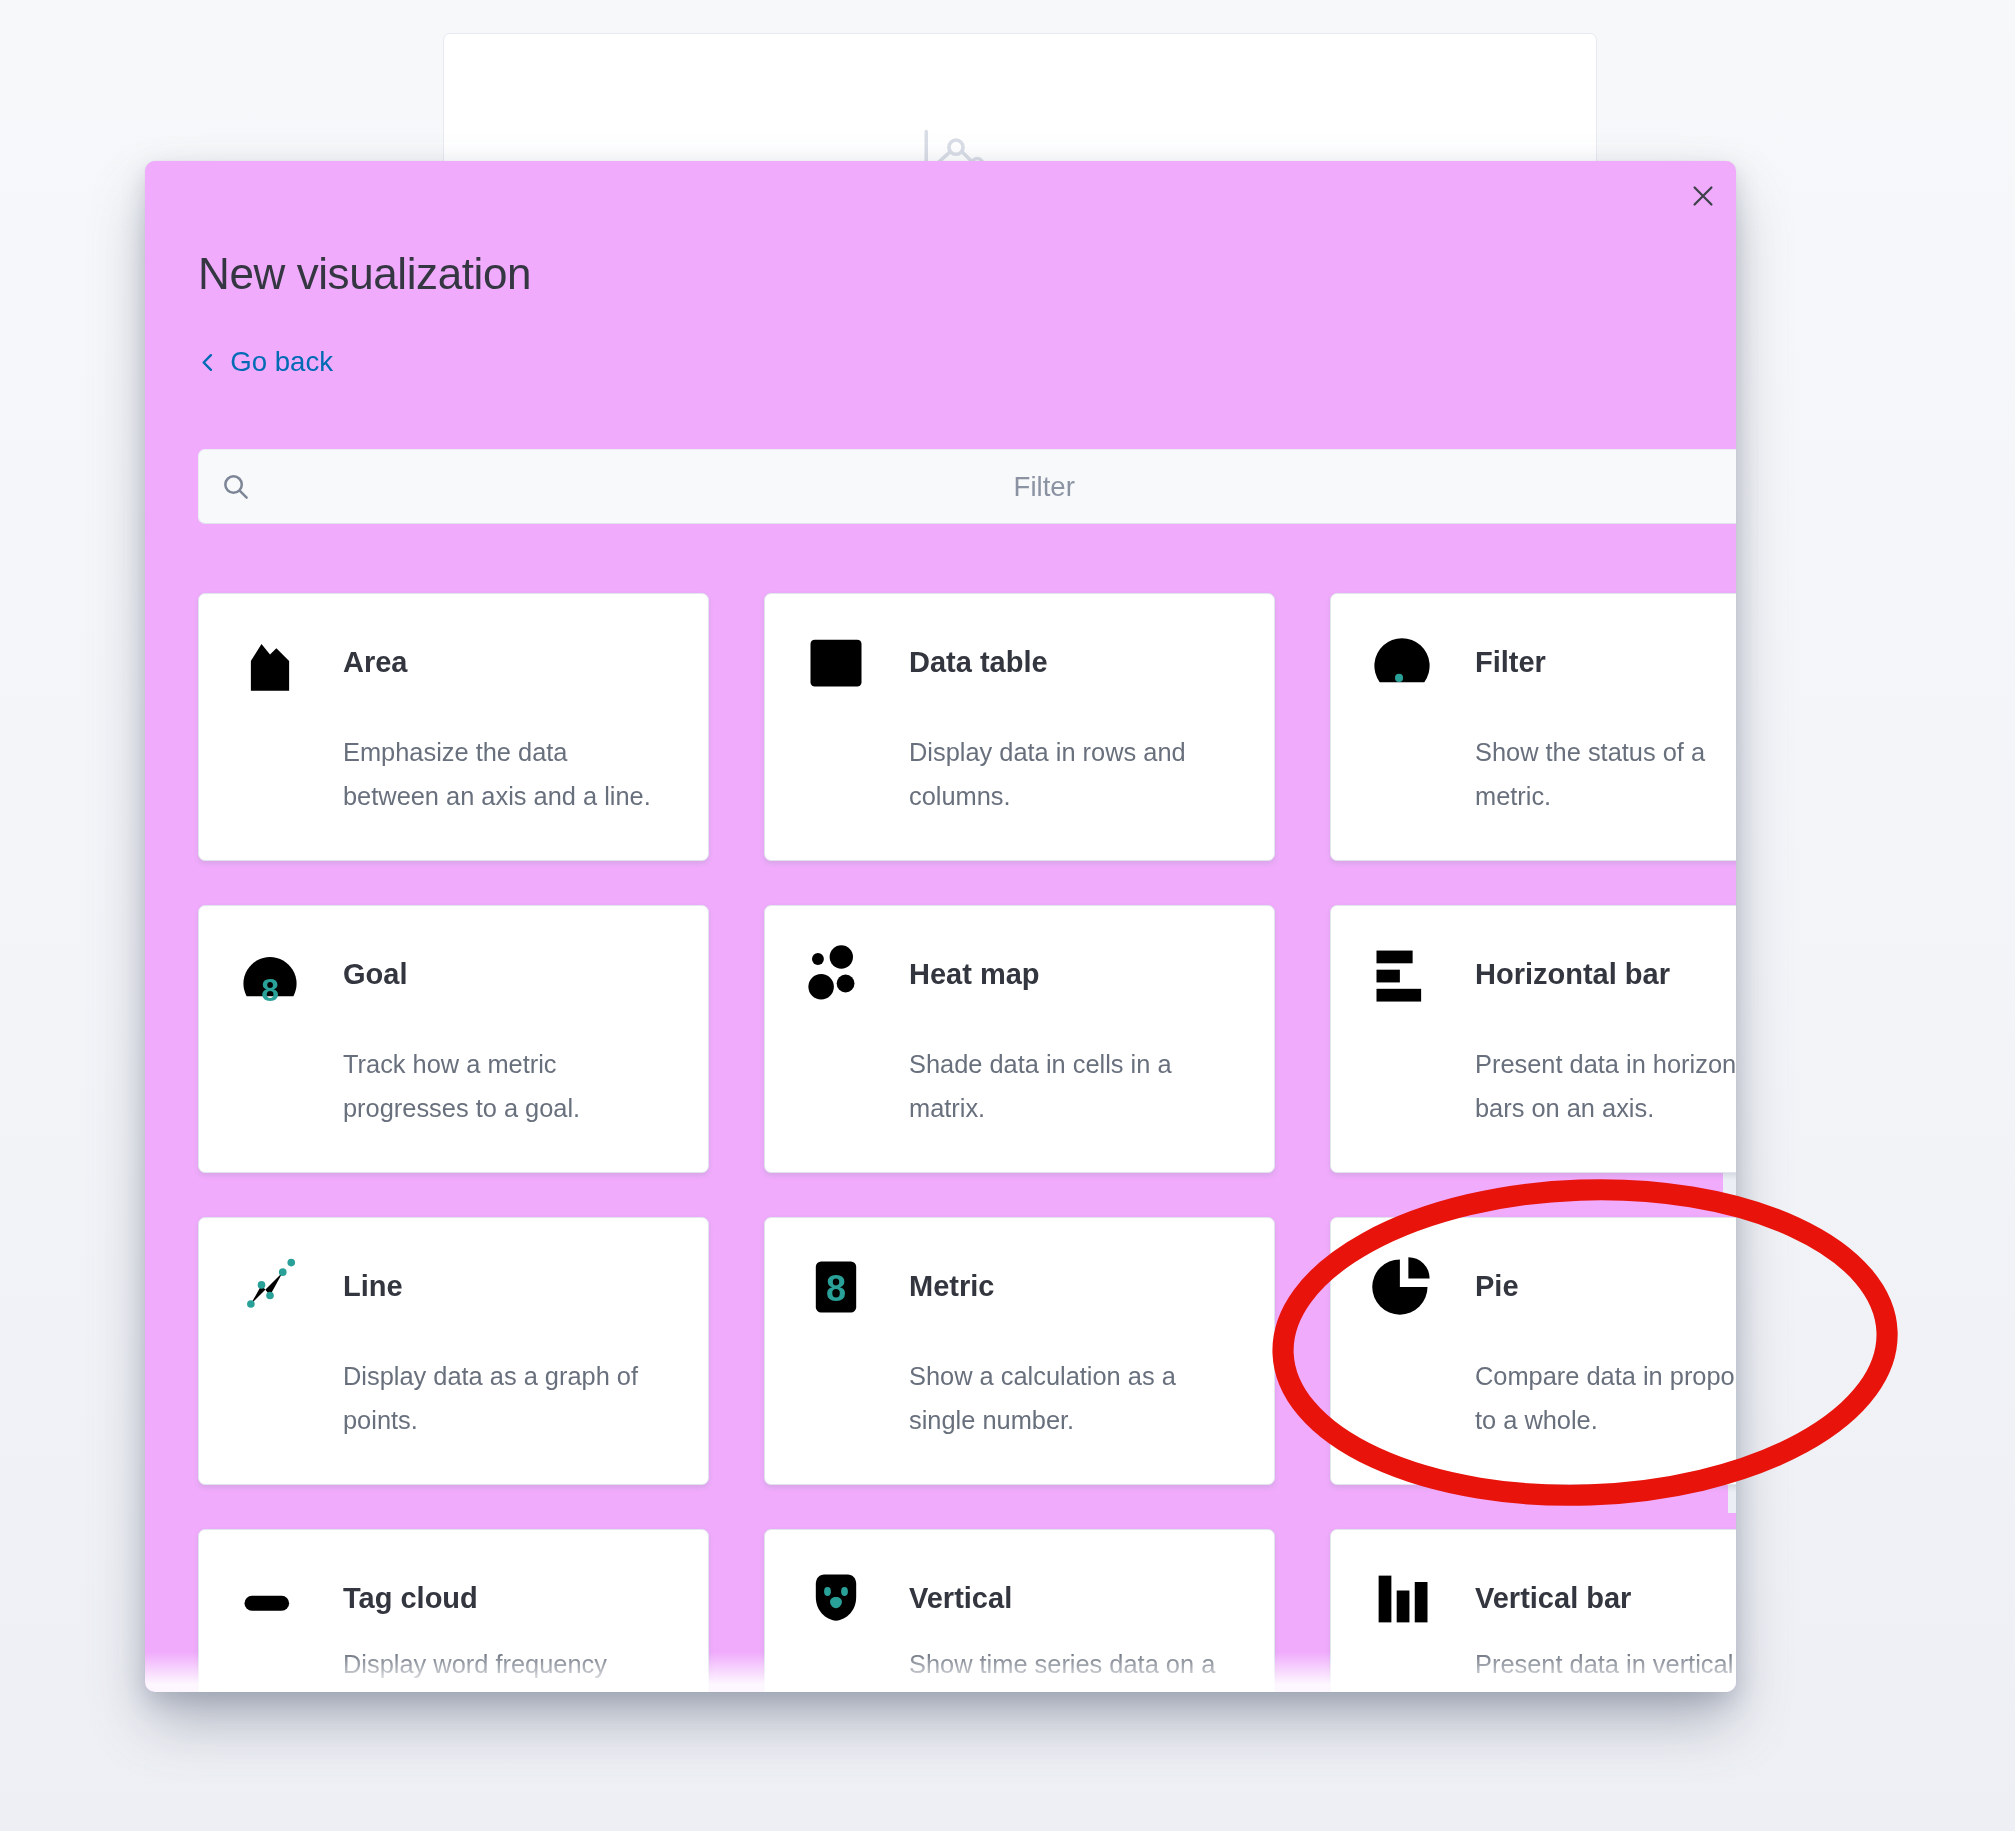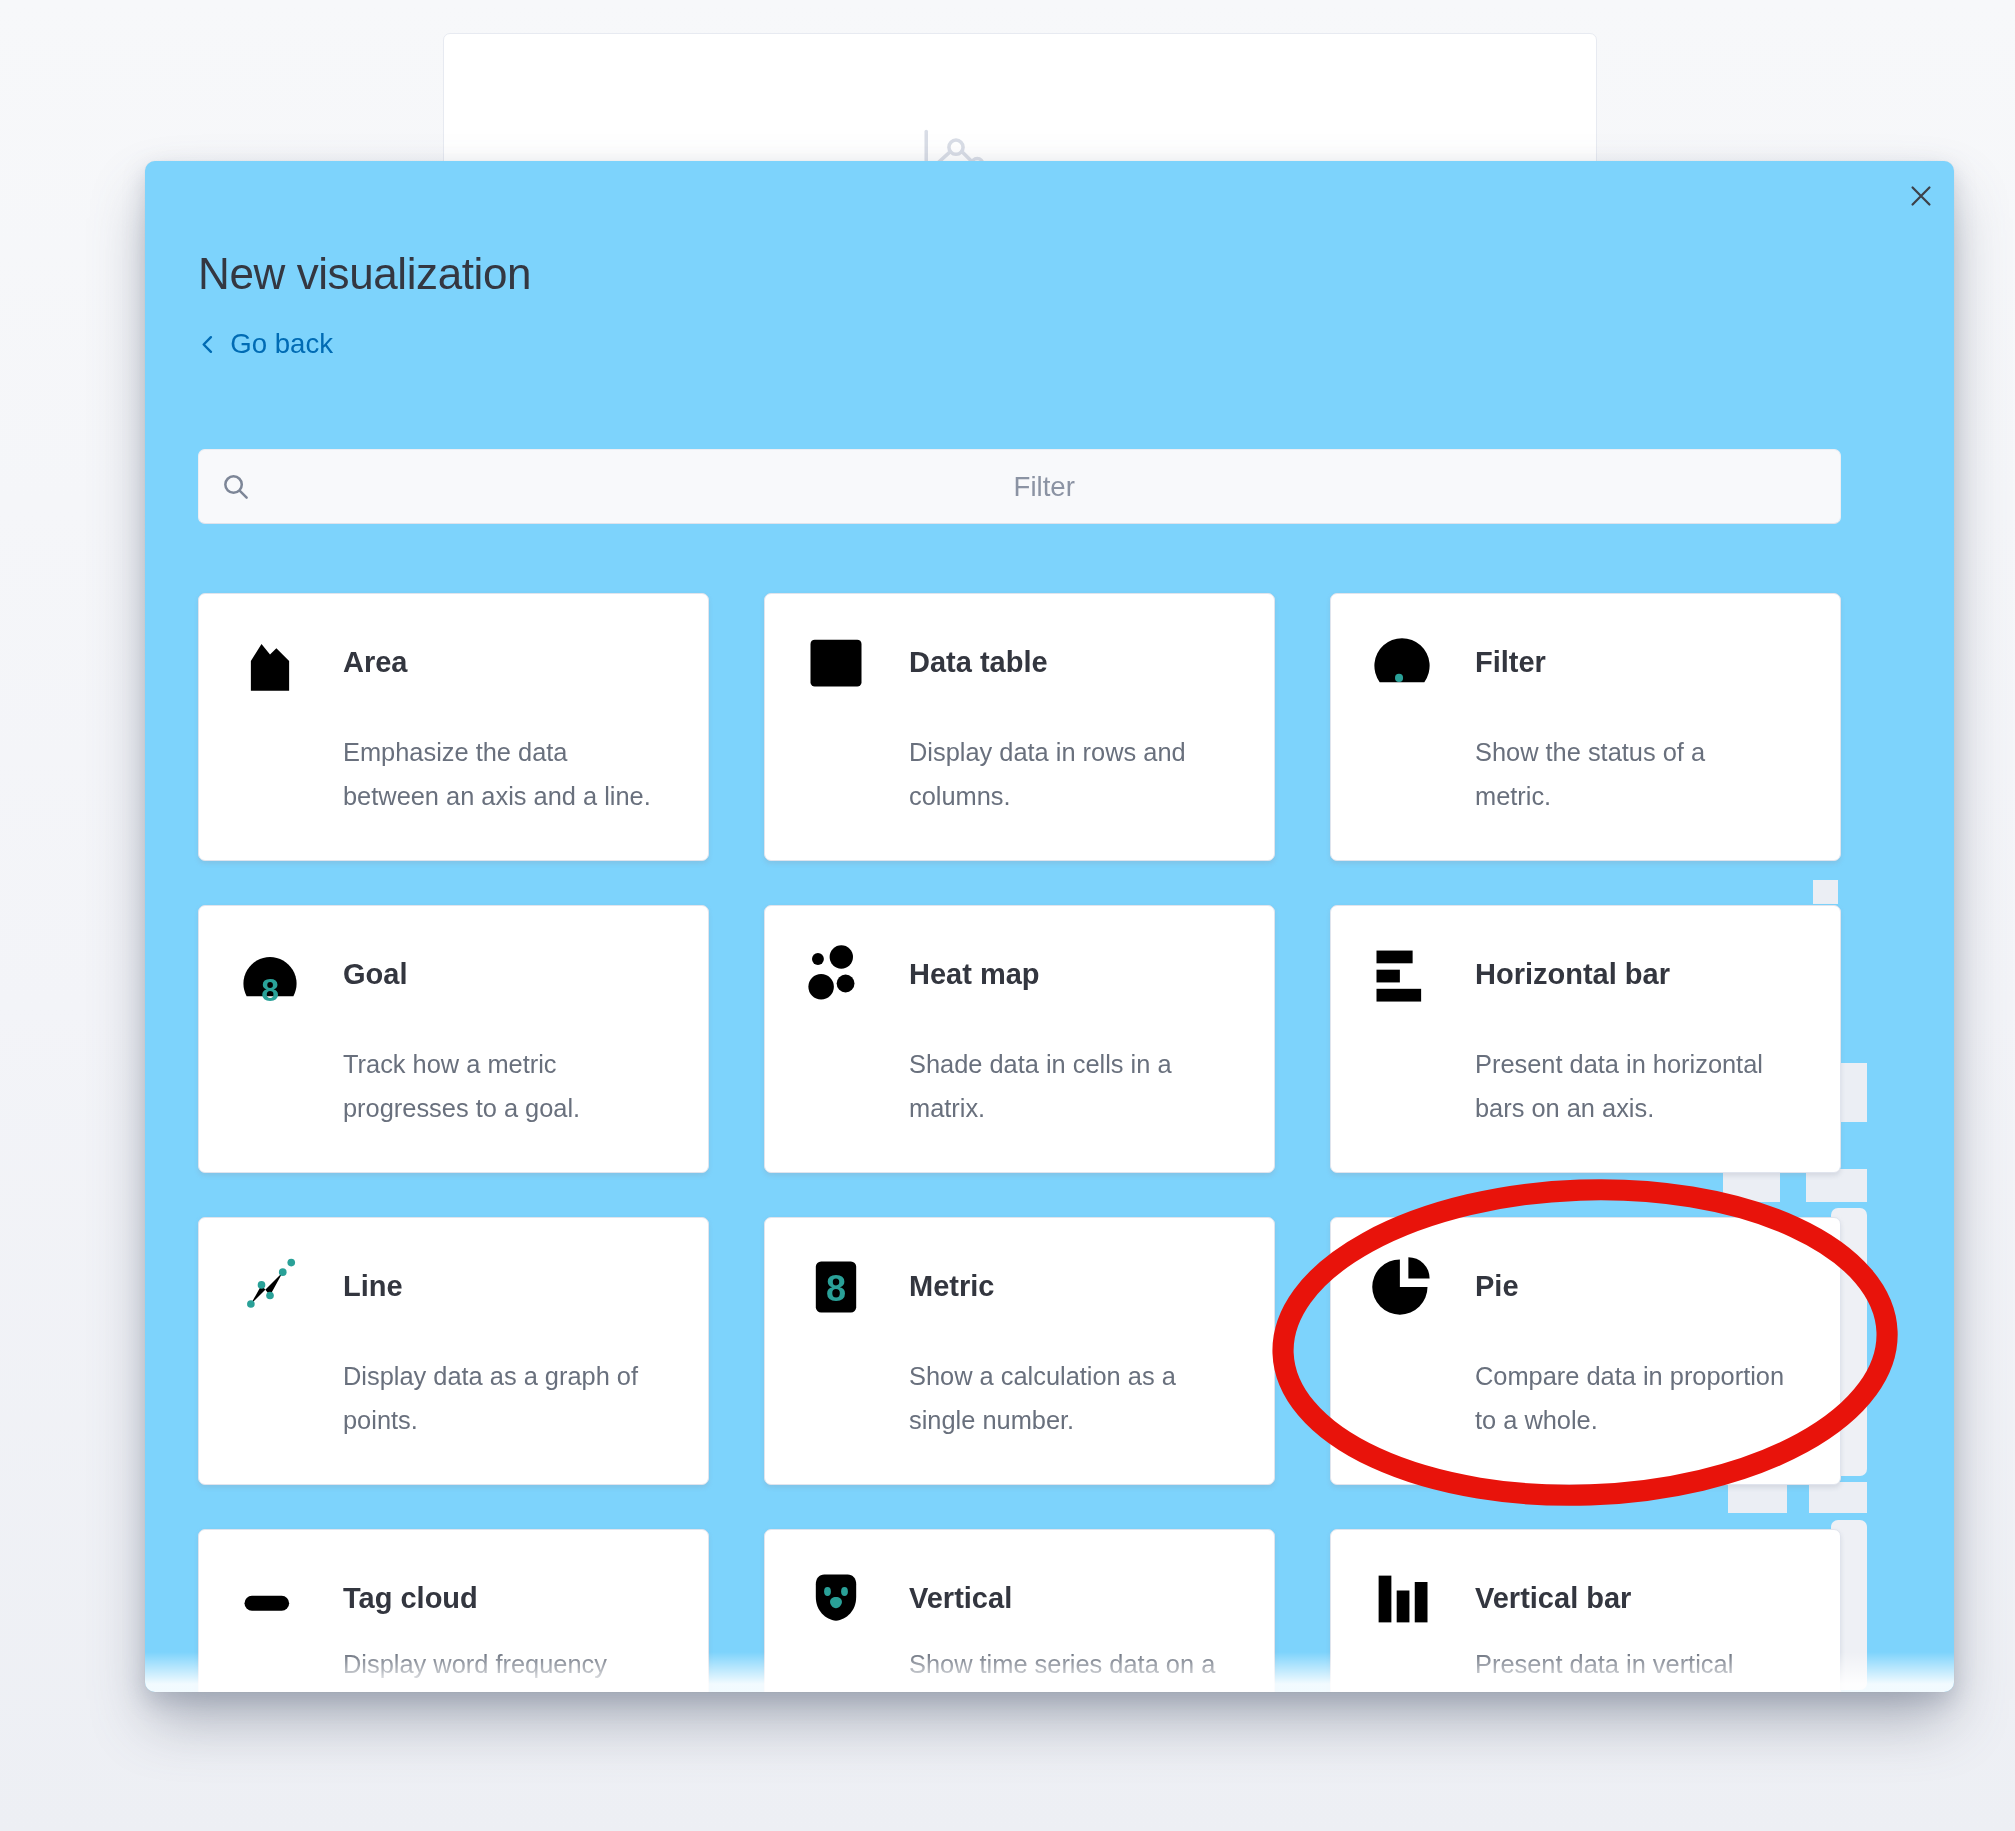--- a/index.html
+++ b/index.html
@@ -12,40 +12,40 @@
   
   .bg-card{
     position:absolute;left:443px;top:32.5px;width:1152px;height:141px;
     background:#ffffff;border:0.7px solid #e7eaf1;border-radius:7px;
   }
   .bg-card .bg-icon{
     position:absolute;left:478px;top:82px;width:85px;height:57px;overflow:hidden;color:#d9dde6;
   }
   
   .modal{
-    position:absolute;left:145px;top:161px;width:1809px;height:1531px;
-    background:#7dd3fc;border-radius:10px;overflow:hidden;
+    position:absolute;left:145px;top:161px;width:1591px;height:1531px;
+    background:#f0abfc;border-radius:10px;overflow:hidden;
     box-shadow:0 32px 57px -5.7px rgba(90,100,120,.45),0 8.5px 22.6px rgba(120,130,150,.28),0 0 1.4px rgba(0,0,0,.08);
   }
   .modal::after{ 
     content:"";position:absolute;left:0;right:0;bottom:0;height:40px;
     background:linear-gradient(180deg,rgba(255,255,255,0) 0%,rgba(255,255,255,.9) 80%);
     pointer-events:none;z-index:5;
   }
   .close-btn{
     position:absolute;top:17px;right:15.5px;width:35px;height:35px;z-index:6;
     display:flex;align-items:center;justify-content:center;cursor:pointer;background:none;border:none;padding:0;
   }
   .close-btn svg{width:30px;height:30px;stroke:#3d4149;stroke-width:2.4;fill:none;stroke-linecap:round;}
   .modal-title{
     position:absolute;left:53px;top:59px;font-size:44px;font-weight:400;
     color:#343741;letter-spacing:-0.4px;z-index:3;
   }
   .go-back{
-    position:absolute;left:53px;top:167px;display:flex;align-items:center;gap:11.3px;
+    position:absolute;left:53px;top:185px;display:flex;align-items:center;gap:11.3px;
     color:#006bb4;font-size:27.6px;font-weight:500;text-decoration:none;cursor:pointer;z-index:3;
   }
   .go-back svg{width:21px;height:21px;stroke:#006bb4;stroke-width:3;fill:none;stroke-linecap:round;stroke-linejoin:round;}
   .filter-wrap{
     position:absolute;left:53px;top:288px;width:1643px;height:75px;z-index:3;
     background:#f8f9fb;border:0.7px solid #eceef3;border-bottom:1.4px solid #dfe3ec;border-radius:7px;
     display:flex;align-items:center;box-sizing:border-box;padding:0 21px;
   }
   .filter-wrap svg{width:31px;height:31px;stroke:#7d8697;stroke-width:2.6;fill:none;flex:0 0 auto;stroke-linecap:round;}
   .filter-input{

